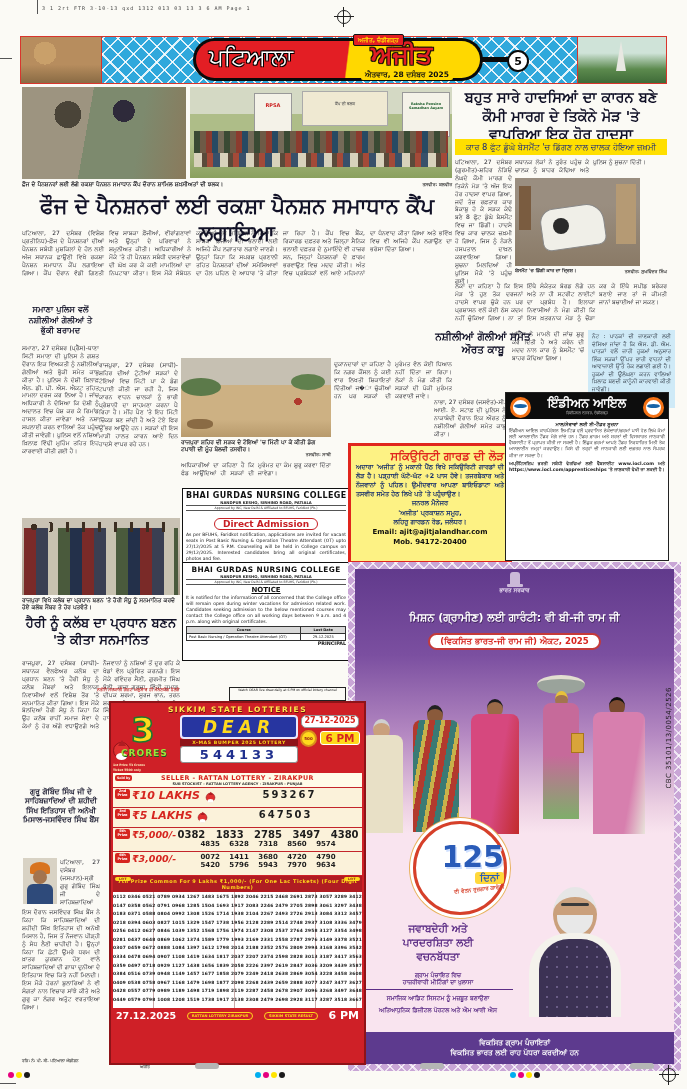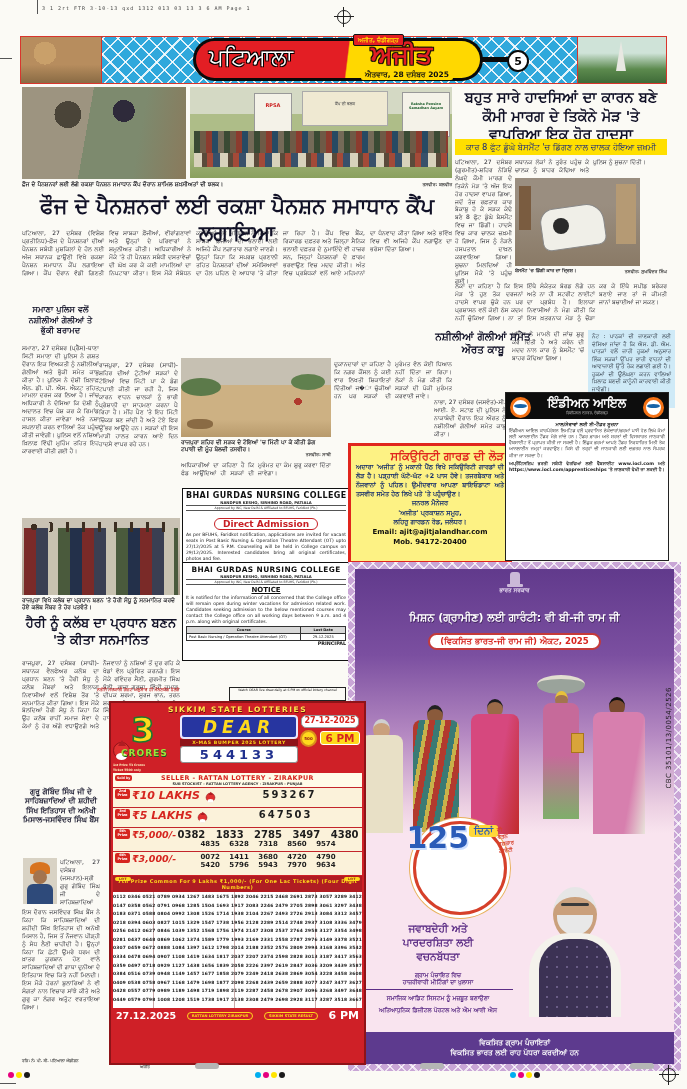--- a/index.html
+++ b/index.html
@@ -109,21 +109,21 @@
                       repeating-linear-gradient(-45deg,rgba(255,255,255,.7) 0 1.5px,transparent 1.5px 8px)}
   .gov-in{position:relative;width:100%;height:100%;background:#f9e4ef;overflow:hidden}
   .gov-top{position:absolute;left:0;right:0;top:0;height:86px;background:linear-gradient(#613a8c,#7b4fa0)}
   .gov-band{position:absolute;left:0;right:0;top:86px;height:178px;background:linear-gradient(#7b4fa0,#b589c2 45%,#ecd0e2 85%,#f9e4ef)}
   .gov-title{color:#fff;font-weight:900;font-size:11px;text-align:center;line-height:1.35;text-shadow:.6px .6px 0 #3c2158}
   .gov-pill{display:inline-block;background:#fff;border:2px solid #c43a3a;border-radius:10px;color:#d6251f;font-weight:900;font-size:8.6px;padding:1px 10px}
   .emblem{width:10px;height:13px;background:#cbb9d8;border-radius:3px 3px 1px 1px;position:relative}
   .emblem:after{content:"";position:absolute;left:-3px;right:-3px;bottom:-2px;height:3px;background:#cbb9d8;border-radius:1px}
   .gov-lbl{color:#e9def2;font-size:5.6px;text-align:center;font-weight:700}
   .badge125{position:absolute;width:88px;height:88px;background:#fff;border:3px solid #d6402a;border-radius:50%;
-     box-shadow:0 0 0 3px #fff,0 0 0 4px #e8b05a;display:flex;flex-direction:row;align-items:flex-start;justify-content:center}
+     box-shadow:0 0 0 3px #fff,0 0 0 4px #e8b05a;display:flex;flex-direction:column;align-items:flex-end;justify-content:center}
   .badge125 .n{font-size:30px;font-weight:900;color:#2a5bb8;line-height:.95;text-shadow:1.5px 1.5px 0 #cfe0ff}
   .badge125 .w{font-size:10px;font-weight:900;color:#2a5bb8;background:#ffd83a;border-radius:3px;padding:0 5px;margin-top:1px}
   .badge125 .a{font-size:5.4px;font-weight:900;color:#d6402a;margin-top:2px;transform:rotate(-6deg)}
   .gov-lt{color:#5d2e86;font-weight:900;font-size:10.5px;text-align:center;line-height:1.35}
   .gov-bullet{color:#5d2e86;font-weight:800;font-size:6px;text-align:center;line-height:1.3;margin-top:4px}
   .gov-strip{position:absolute;left:0;right:0;bottom:0;height:32px;background:#5d3a8e;display:flex;flex-direction:column;align-items:center;justify-content:center}
   .gov-strip div{color:#fff;font-weight:800;font-size:7.4px;line-height:1.4;text-align:center}
   .cbc{position:absolute;right:1px;top:118px;writing-mode:vertical-rl;transform:rotate(180deg);
       font-size:7px;color:#1c1c1c;letter-spacing:.5px}
   

